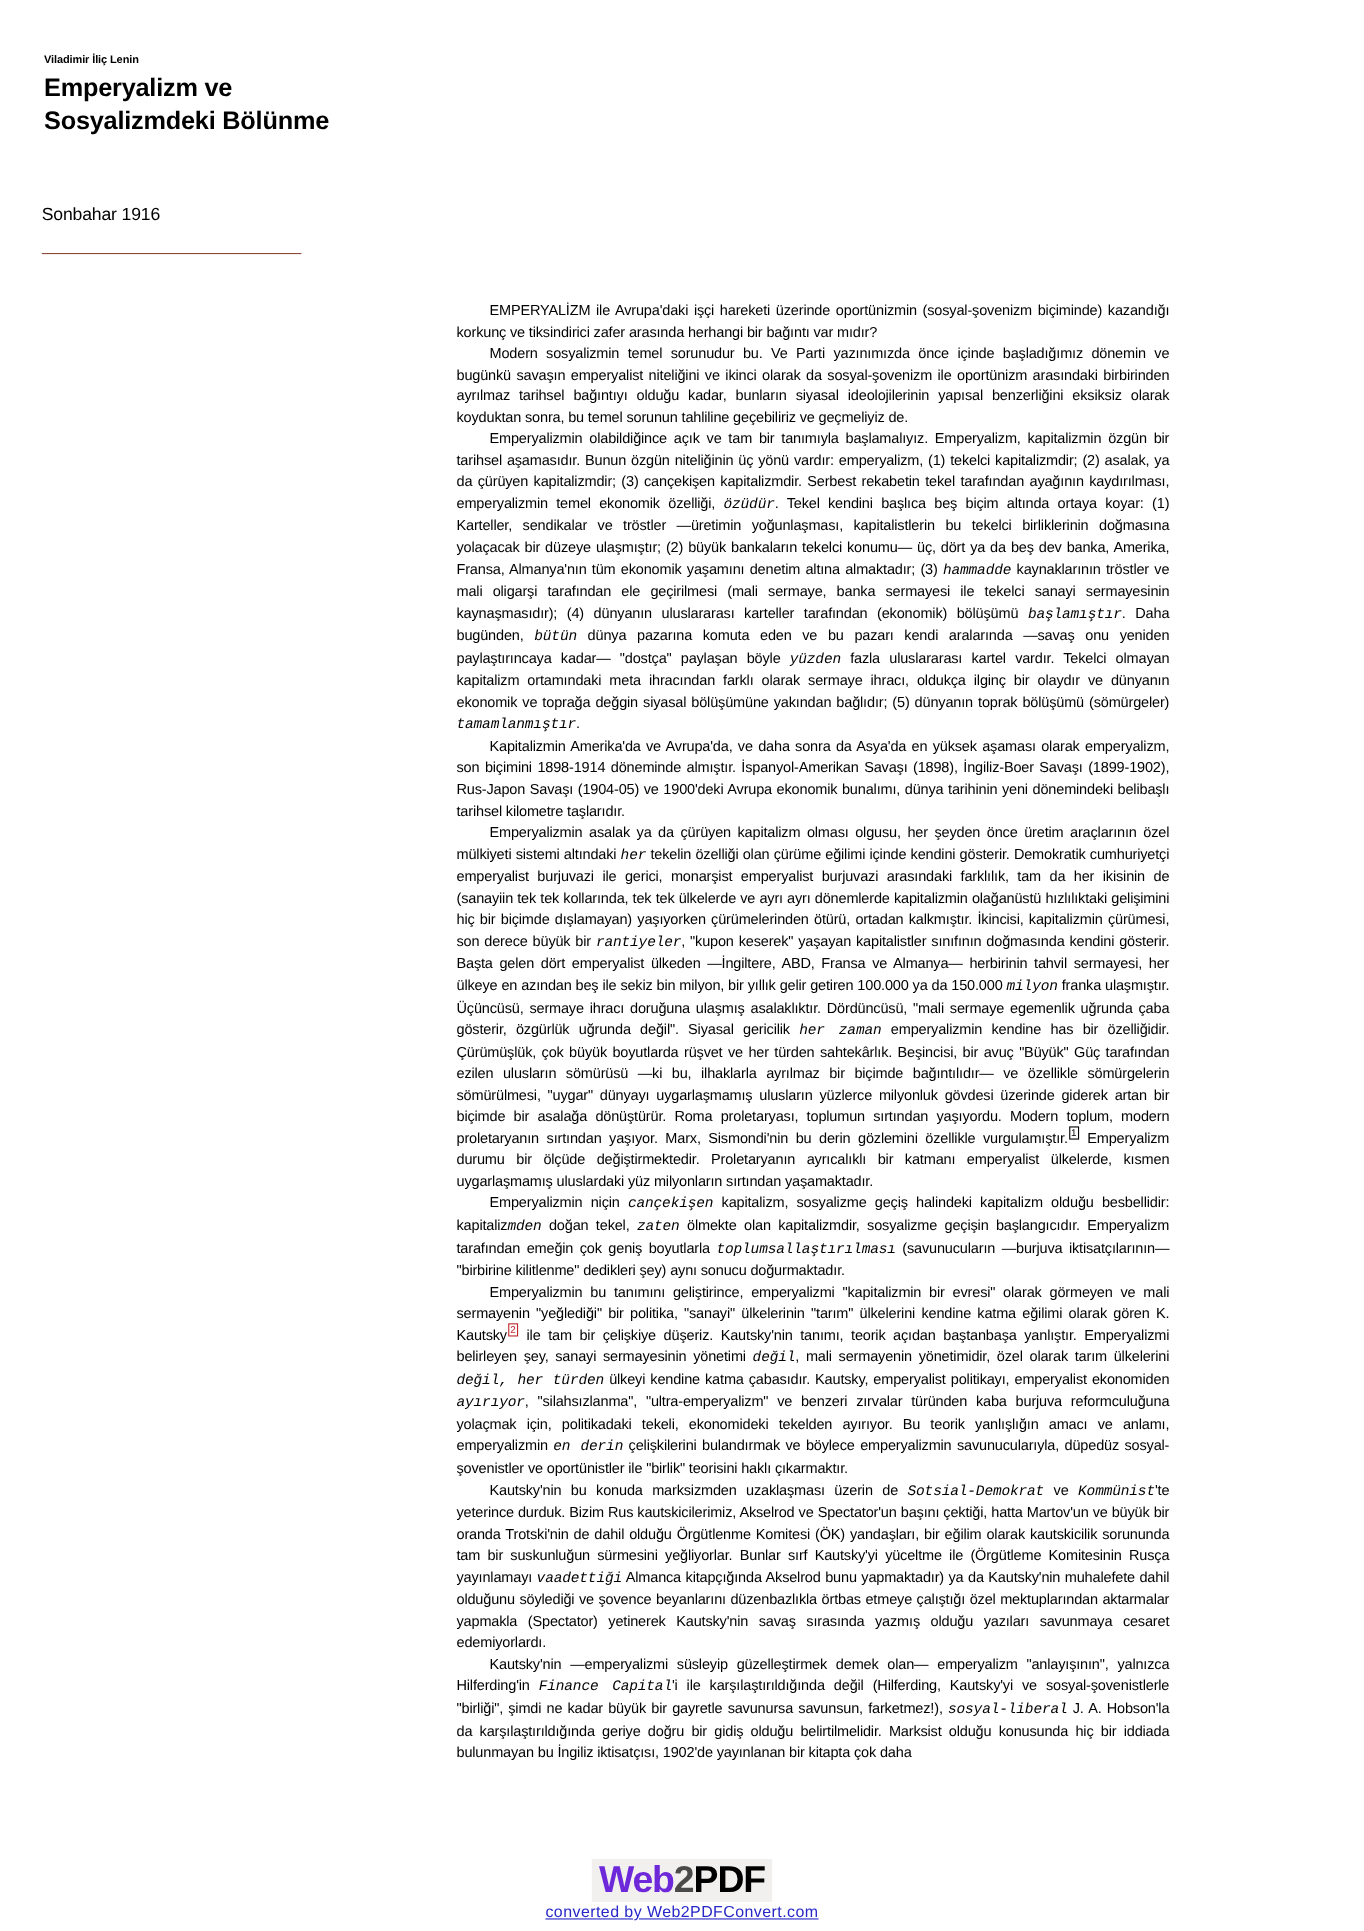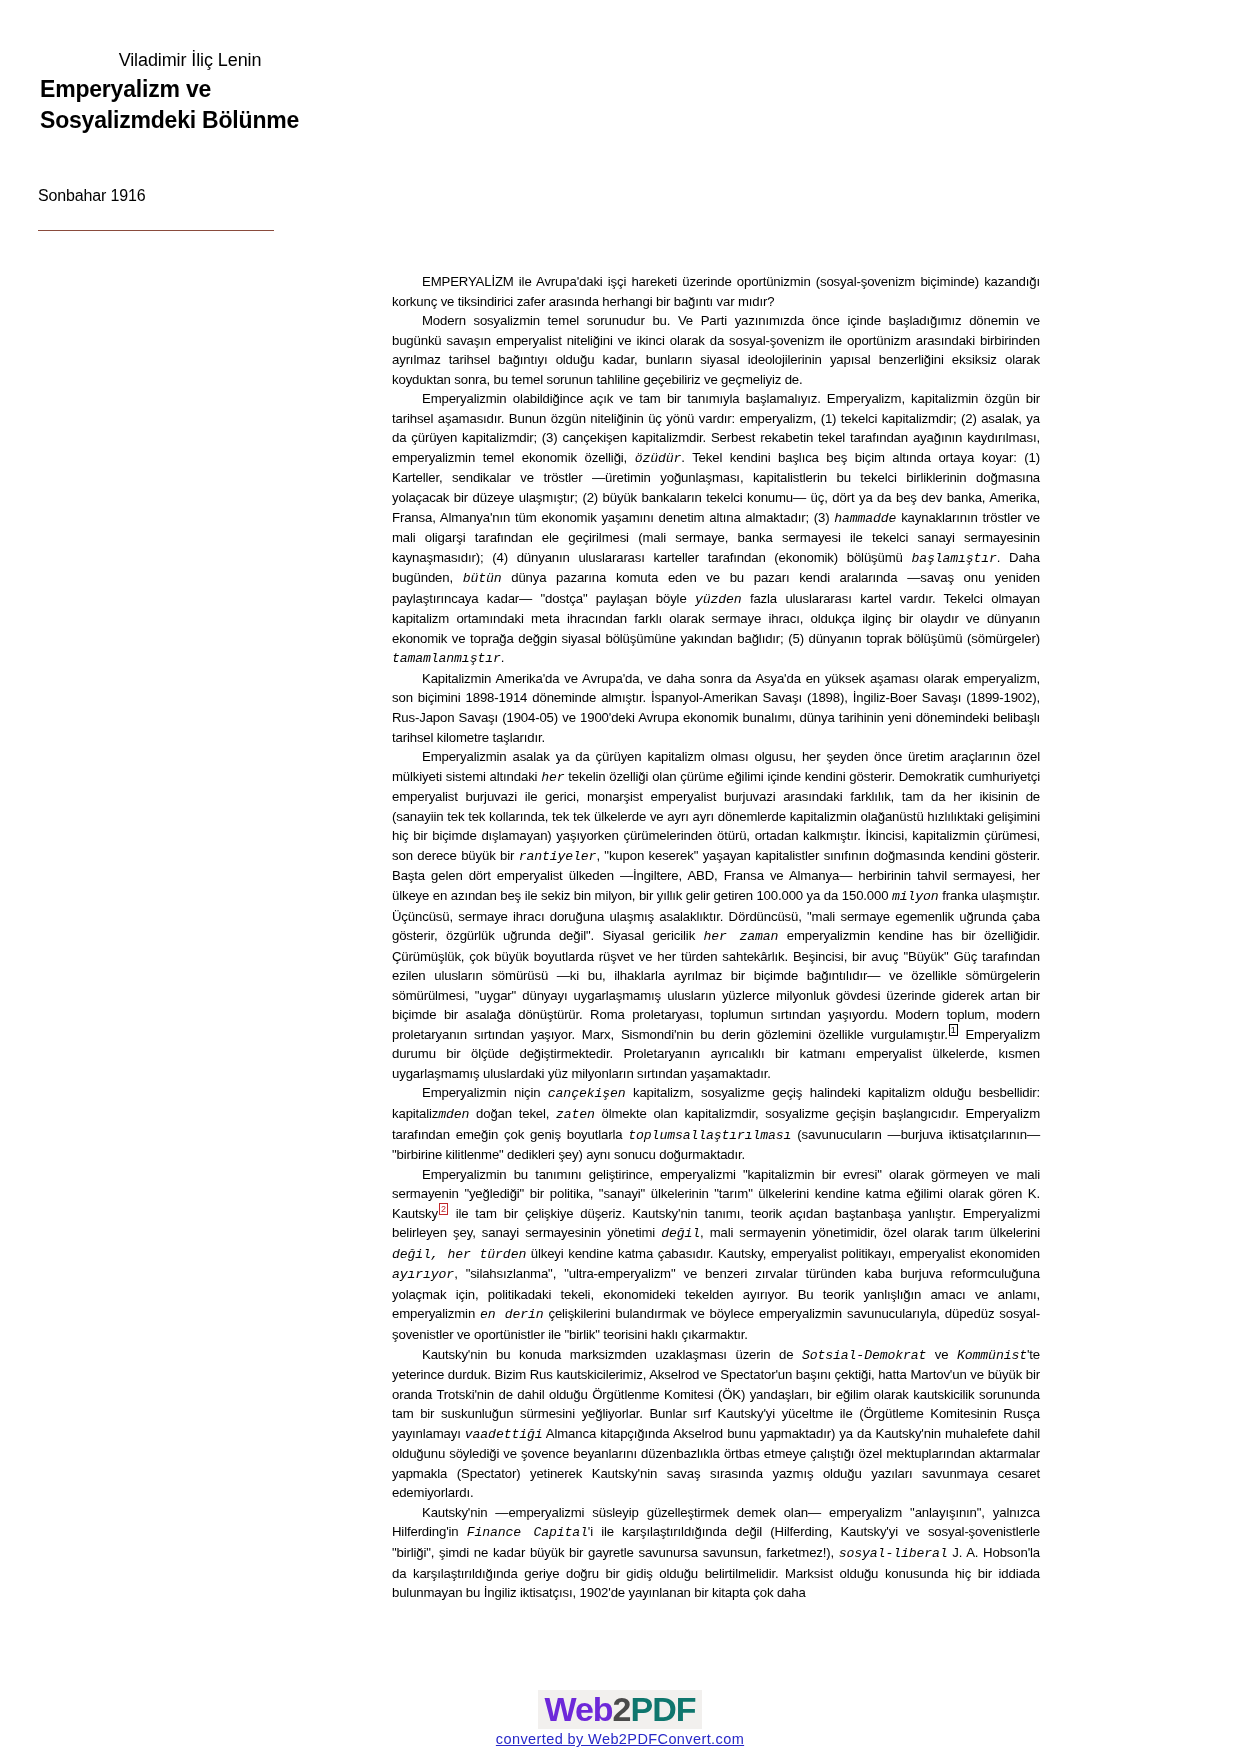--- a/index.html
+++ b/index.html
@@ -21,26 +21,25 @@
   }
 
   
   .header {
     position: absolute;
     left: 40px;
     top: 48px;
     width: 300px;
   }
   .doc-author {
-    font-size: 18px;
-    font-weight: normal;
+    font-size: 10px;
+    font-weight: bold;
     line-height: 1.35;
     letter-spacing: -0.1px;
     margin: 0 0 2px 0;
-    text-align: center;
   }
   .doc-title {
     font-size: 23px;
     font-weight: bold;
     line-height: 1.32;
     letter-spacing: -0.2px;
     margin: 0;
   }
   .doc-title span { display: block; }
 
@@ -61,21 +60,21 @@
     left: 38px;
     top: 230px;
     width: 236px;
     height: 1px;
     background: #8a4b3c;
   }
 
   
   .body-col {
     position: absolute;
-    left: 392px;
+    left: 415px;
     top: 272px;
     width: 648px;
     font-size: 13.2px;
     line-height: 19.55px;
     text-align: justify;
     letter-spacing: -0.15px;
     word-spacing: 0px;
   }
   .body-col p {
     margin: 0;
@@ -109,21 +108,21 @@
     display: inline-block;
     background: #f2f0ee;
     padding: 0px 6px 1px 6px;
     font-size: 34px;
     font-weight: bold;
     letter-spacing: -1px;
     line-height: 1.12;
   }
   .w2p-web { color: #6d28d9; }
   .w2p-2   { color: #4a4a4a; }
-  .w2p-pdf { color: #0f766e; }
+  .w2p-pdf { color: #000000; }
   .w2p-link {
     display: block;
     margin-top: 2px;
     font-size: 14.5px;
     color: #2727c8;
     text-decoration: underline;
     letter-spacing: 0.4px;
   }
 </style>
 </head>

